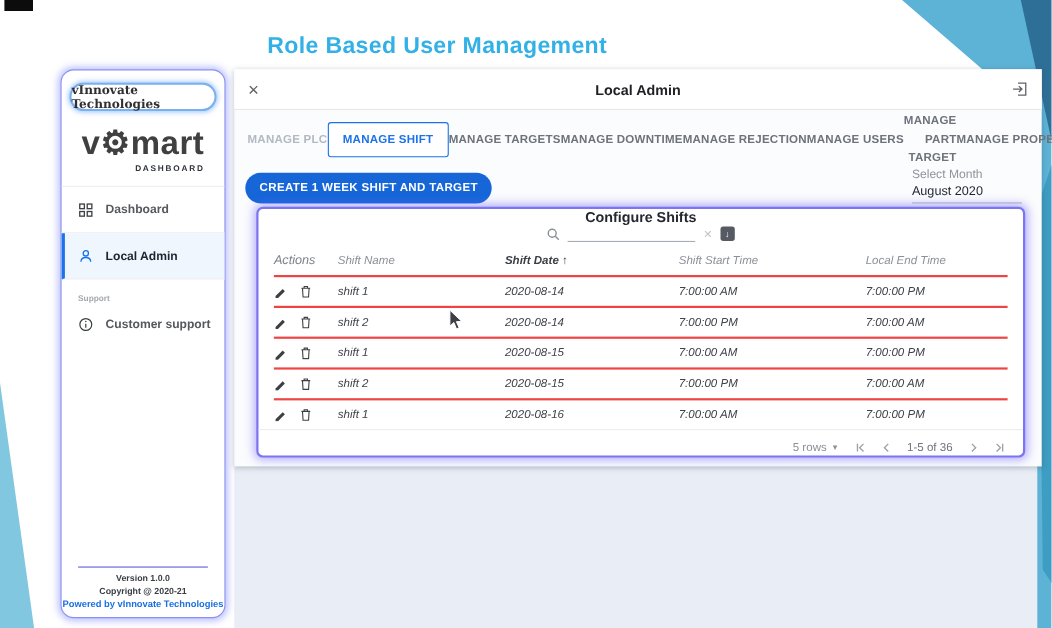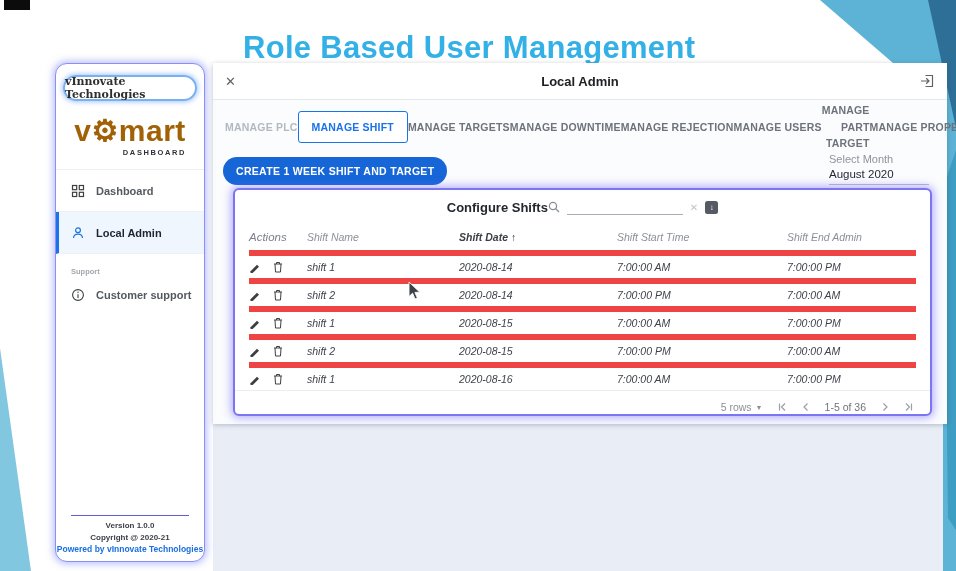--- a/index.html
+++ b/index.html
@@ -2,21 +2,21 @@
 <html><head>
 <meta charset="utf-8">
 <style>
   * { margin:0; padding:0; box-sizing:border-box; }
   body { font-family:"Liberation Sans", sans-serif; background:#ffffff; }
   #slide { position:relative; width:956px; height:571px; background:#fff; overflow:hidden; }
 
   
   #bg-decor { position:absolute; left:0; top:0; z-index:0; }
   .black-bar { position:absolute; left:4px; top:0; width:26px; height:10px; background:#0c0c0c; z-index:2; }
-  .page-title { position:absolute; left:243px; top:30px; font-size:31px; font-weight:600;
+  .page-title { position:absolute; left:243px; top:30px; font-size:21px; font-weight:600;
                 color:#33b1e6; letter-spacing:.3px; z-index:2; }
   .lower-panel { position:absolute; left:213px; top:420px; width:730px; height:151px;
                  background:#e9eef6; z-index:1; }
 
   
   #window { position:absolute; left:213px; top:63px; width:734px; height:361px; background:#fbfcfd;
             box-shadow:0 1px 5px rgba(60,70,90,.3); z-index:2; }
   .win-header { position:relative; height:37px; background:#fff; border-bottom:1px solid #e7e8ea;
                 display:flex; align-items:center; justify-content:space-between; padding:0 12px; }
   .close-x { font-size:13px; color:#5f6368; cursor:default; }
@@ -37,50 +37,50 @@
   .create-btn { position:absolute; left:10px; top:6px; background:#1666d8; color:#fff; border:none;
                 border-radius:14px; font-size:10.5px; font-weight:700; letter-spacing:.3px;
                 padding:8px 13px; font-family:inherit; cursor:pointer; }
   .month-box { position:absolute; right:18px; top:2px; width:100px; }
   .month-label { font-size:11px; color:#8e949c; font-weight:400; }
   .month-value { font-size:11.5px; color:#1f2430; padding:3px 0 4px; border-bottom:1px solid #b9bec7; cursor:pointer; }
 
   
   .card { position:absolute; left:20px; top:125px; width:699px; height:228px; background:#fff;
           border:2px solid #7c74f0; border-radius:6px; box-shadow:0 0 9px 2px rgba(108,97,255,.5); }
-  .card-head { height:34px; display:flex; align-items:center; justify-content:center; padding:0 14px; }
+  .card-head { height:34px; display:flex; align-items:center; justify-content:flex-start; padding:0 14px;flex-direction:column; }
   .card-title { font-size:13px; font-weight:700; color:#23272e; }
   .search-group { display:flex; align-items:center; gap:7px; }
   .search-input { width:116px; border:none; border-bottom:1px solid #a7adb5; font-size:11px;
                   height:15px; outline:none; background:transparent; font-family:inherit; }
   .clear-x { font-size:10px; color:#c0c4ca; cursor:pointer; }
   .export-btn { width:13px; height:13px; background:#565b63; border-radius:2.5px; color:#fff;
                 font-size:8px; line-height:13px; text-align:center; cursor:pointer; }
   .tbl { padding:0 14px;font-style:italic; }
   .tbl-row { display:grid; grid-template-columns:58px 152px 158px 170px 1fr; align-items:center;
-             height:28px; border-top:6px solid #ef4444; font-size:10.5px; color:#3f434a; }
+             height:28px; border-top:2px solid #ef4444; font-size:10.5px; color:#3f434a; }
   .tbl-row.head { height:26px; border-top:none; color:#8b9098; font-size:10.5px; }
   .col-sorted { color:#3b4046; font-weight:700; }
   .act-cell { display:flex; align-items:center; gap:13px; }
   .icon-btn { display:flex; color:#3c4043; cursor:pointer; }
   .pagination { display:flex; align-items:center; justify-content:flex-end; gap:14px; height:27px;
                 border-top:1px solid #ededef; padding:16px 16px; font-size:10.5px; color:#8b9098; }
   .pag-ctl { display:flex; align-items:center; color:#9aa0a6; cursor:pointer; }
   .rows-select { display:flex; align-items:center; gap:4px; cursor:pointer; }
   .caret { font-size:7px; color:#8b9098; }
 
   
   #sidebar { position:absolute; left:55px; top:63px; width:150px; height:499px; background:#fff;
              border:1.5px solid #8a90f2; border-radius:12px; z-index:3;
              box-shadow:0 0 7px 2px rgba(120,130,250,.5); }
   .logo-badge { margin:11px 7px 0; height:26px; border:2px solid #79b0f0; border-radius:13px;
                 box-shadow:0 0 5px 1px rgba(90,150,250,.55); display:flex; align-items:center;
                 justify-content:center; font-family:"DejaVu Serif", serif; font-size:11px;
                 font-weight:700; color:#2f2f2f; }
-  .brand { margin-top:15px; text-align:center; font-size:30px; font-weight:800; color:#a16207;
+  .brand { margin-top:15px; text-align:center; font-size:30px; font-weight:800; color:#404040;
            letter-spacing:.5px; line-height:1; }
   .brand .gear { font-size:30px; }
   .brand-sub { text-align:right; padding-right:18px; font-size:7.5px; font-weight:700;
                letter-spacing:1.6px; color:#2f3338; margin-top:2px; }
   .sb-divider { border-top:1px solid #eceef1; margin-top:12px; }
   .nav-item { height:42px; display:flex; align-items:center; gap:11px; padding-left:15px;
               border-bottom:1px solid #eef0f3; color:#5f6368; cursor:pointer; }
   .nav-item .nav-label { font-size:11px; color:#55595f; font-weight:600; }
   .nav-item.active { background:#f0f6fe; border-left:3px solid #1a73e8; padding-left:12px; color:#1a73e8; }
   .nav-item.active .nav-label { color:#1f2430; font-weight:700; }
@@ -159,21 +159,21 @@
 
       <div class="tbl">
         <div class="tbl-row head">
           <span style="font-size:11.5px;color:#7c828b">Actions</span>
           <span>Shift Name</span>
           <span class="col-sorted">
             <span>Shift Date</span>
             <span>↑</span>
           </span>
           <span>Shift Start Time</span>
-          <span>Shift End Admin</span>
+          <span>Local End Time</span>
         </div>
 
         <div class="tbl-row">
           <span class="act-cell">
             <span class="icon-btn">
                 <svg width="11" height="11" viewBox="0 0 11 11">
                   <path d="M1.5 9.2 L8 2.7 l2 2 L3.5 11.2 H1.5z" fill="currentColor"></path>
                 </svg>
               </span>
             <span class="icon-btn">

